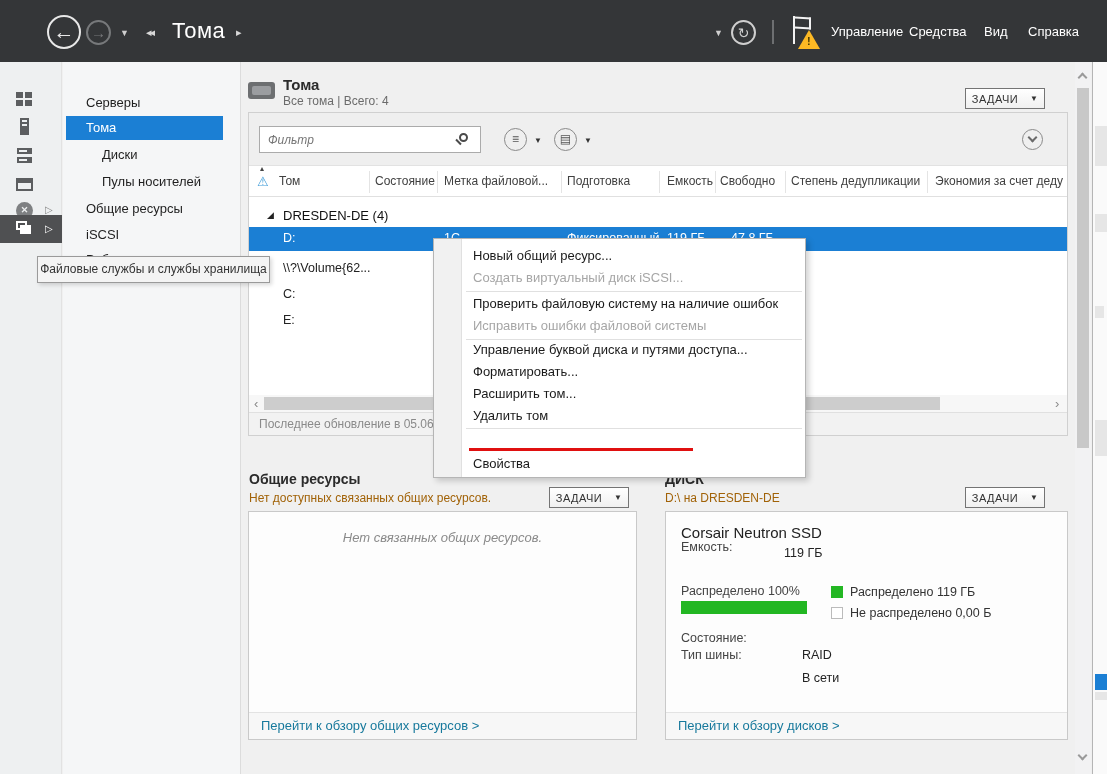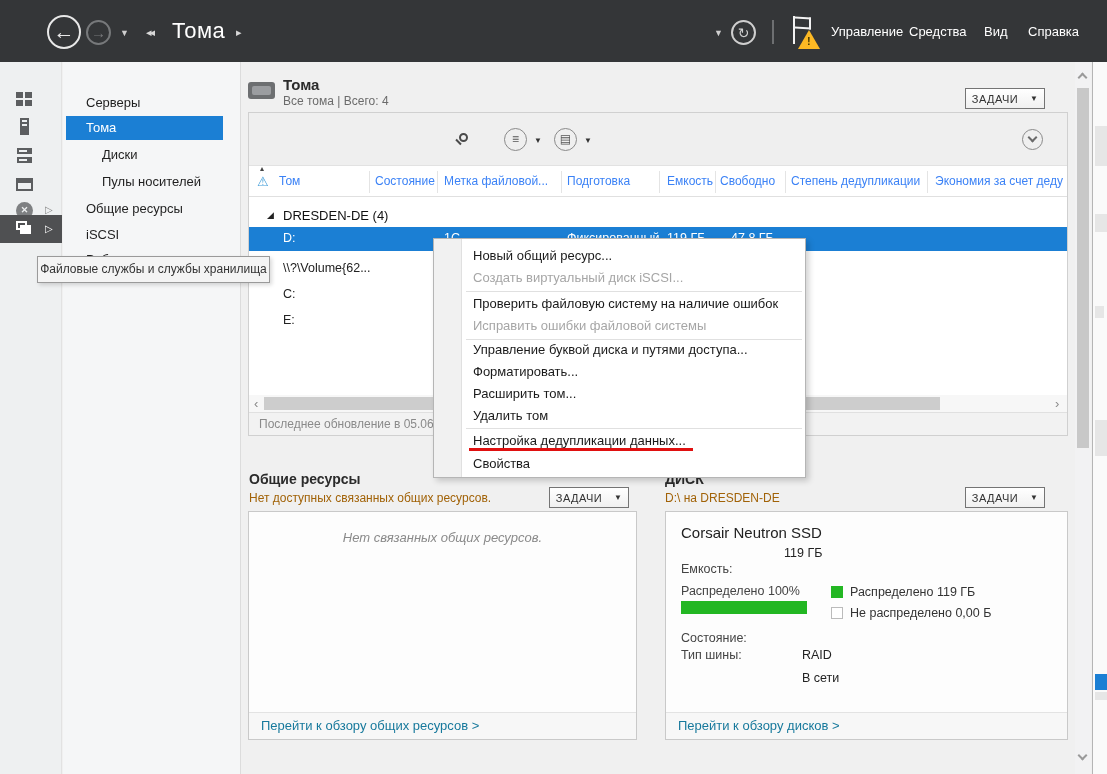--- a/index.html
+++ b/index.html
@@ -65,21 +65,21 @@
   .search-box { position:absolute; left:10px; top:13px; width:222px; height:27px; background:#fff; border:1px solid #ababab; font-style:italic; font-size:12px; color:#777; padding:0 30px 0 8px; font-family:"Liberation Sans",sans-serif; }
   .mag { position:absolute; left:210px; top:20px; width:9px; height:9px; border:2px solid #4a4a4a; border-radius:50%; }
   .mag::after { content:""; position:absolute; left:-6px; top:6px; width:7px; height:2px; background:#4a4a4a; transform:rotate(45deg); }
   .tool-circle { position:absolute; top:15px; width:23px; height:23px; border:1px solid #8a8a8a; border-radius:50%; text-align:center; line-height:21px; font-size:12px; color:#555; background:#fff0; }
   .tool-caret { position:absolute; top:23px; font-size:8px; color:#333; }
   .chev-circle { position:absolute; left:773px; top:16px; width:21px; height:21px; border:1px solid #8a8a8a; border-radius:50%; }
   .chev { position:absolute; width:7px; height:7px; border-right:2px solid #6a6a6a; border-bottom:2px solid #6a6a6a; transform:rotate(45deg); }
   .chev-circle .chev { left:6px; top:4px; }
 
   .thead { position:absolute; left:0; top:54px; width:818px; height:30px; background:#fff; border-bottom:1px solid #e0e0e0; }
-  .th { position:absolute; top:7px; font-size:12px; color:#3b82f6; white-space:nowrap; }
+  .th { position:absolute; top:7px; font-size:12px; color:#404040; white-space:nowrap; }
   .th-sep { position:absolute; top:4px; width:1px; height:22px; background:#e4e4e4; }
   .warn-glyph { position:absolute; left:8px; top:7px; font-size:13px; color:#3d9bd8; }
   .sort-glyph { position:absolute; left:11px; top:-3px; font-size:8px; color:#444; }
 
   .group-row { position:absolute; left:0; top:92px; width:818px; height:24px; font-size:13px; color:#111; }
   .group-row .exp { position:absolute; left:18px; top:5px; font-size:9px; color:#222; }
   .group-row .gl { position:absolute; left:34px; top:3px; }
   .vrow { position:absolute; left:0; width:818px; height:24px; font-size:12.5px; color:#222; }
   .vrow.sel { background:#1b7fd4; color:#fff; }
   .cell { position:absolute; top:4px; white-space:nowrap; }
@@ -207,20 +207,21 @@
   <div class="vol-icon"></div>
   <div class="vol-title">Тома</div>
   <div class="vol-sub">Все тома | Всего: 4</div>
   <div class="tasks-btn" style="left:965px; top:88px;">
     <span class="lbl">ЗАДАЧИ</span>
     <span class="car">▼</span>
   </div>
 
   <div class="tile">
     <div class="filter-strip">
+      <input class="search-box" placeholder="Фильтр" style="">
       <div class="mag"></div>
       <div class="tool-circle" style="left:255px;"><span>≡</span></div>
       <span class="tool-caret" style="left:285px;">▼</span>
       <div class="tool-circle" style="left:305px;"><span>▤</span></div>
       <span class="tool-caret" style="left:335px;">▼</span>
       <div class="chev-circle">
           <div class="chev"></div>
         </div>
     </div>
 
@@ -286,21 +287,21 @@
   </div>
 
   <div class="panel-title" style="left:665px; top:471px;">ДИСК</div>
   <div class="panel-sub" style="left:665px; top:491px;">D:\ на DRESDEN-DE</div>
   <div class="tasks-btn" style="left:965px; top:487px;">
     <span class="lbl">ЗАДАЧИ</span>
     <span class="car">▼</span>
   </div>
   <div class="pbox" style="left:665px; width:403px;">
     <div class="disk-name">Corsair Neutron SSD</div>
-    <div class="kv-label" style="top:50px;">Емкость:</div>
+    <div class="kv-label" style="top:28px;">Емкость:</div>
     <div class="kv-value" style="left:118px; top:34px;">119 ГБ</div>
     <div class="kv-label" style="top:72px;">Распределено 100%</div>
     <div class="pbar-wrap">
         <div class="pbar" style="width: 100%; background: rgb(35, 183, 35);"></div>
       </div>
     <div class="leg-sq" style="left: 165px; top: 74px; background: rgb(35, 183, 35);"></div>
     <div class="leg-txt" style="left:184px; top:73px;">Распределено 119 ГБ</div>
     <div class="leg-sq" style="left: 165px; top: 95px; border: 1px solid rgb(187, 187, 187); background: rgb(255, 255, 255);"></div>
     <div class="leg-txt" style="left:184px; top:94px;">Не распределено 0,00 Б</div>
     <div class="kv-label" style="top:119px;">Состояние:</div>
@@ -316,21 +317,20 @@
     <div class="mi dis" style="top:28px;">Создать виртуальный диск iSCSI...</div>
     <div class="mdiv" style="top:52px;"></div>
     <div class="mi dis" style="top:76px;">Исправить ошибки файловой системы</div>
     <div class="mi" style="top:54px;">Проверить файловую систему на наличие ошибок</div>
     <div class="mdiv" style="top:100px;"></div>
     <div class="mi" style="top:100px;">Управление буквой диска и путями доступа...</div>
     <div class="mi" style="top:122px;">Форматировать...</div>
     <div class="mi" style="top:144px;">Расширить том...</div>
     <div class="mi" style="top:166px;">Удалить том</div>
     <div class="mdiv" style="top:189px;"></div>
-    <div class="mi" style="top:191px;">Настройка дедупликации данных...</div>
     <div class="red-underline"></div>
     <div class="mi" style="top:214px;">Свойства</div>
   </div>
 
   <div class="tooltip">Файловые службы и службы хранилища</div>
 
   <div class="vscroll">
     <div class="vs-chev-up"></div>
     <div class="vs-thumb"></div>
     <div class="vs-chev-dn"></div>

